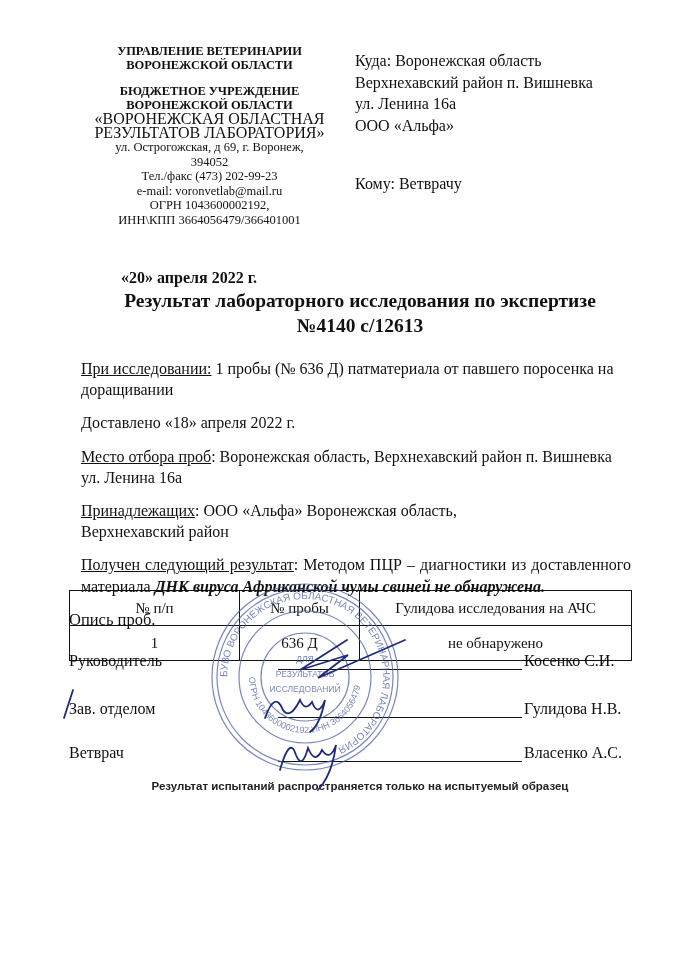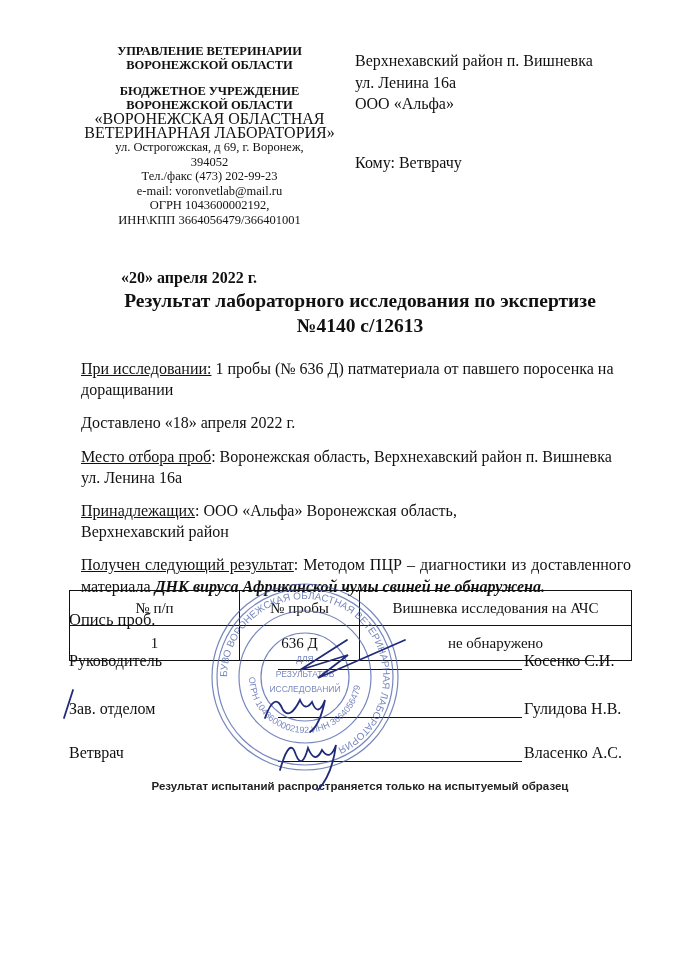--- a/index.html
+++ b/index.html
@@ -41,30 +41,31 @@
 </head>
 <body>
 
 <div class="abs hdr-left">
   <div class="b">УПРАВЛЕНИЕ ВЕТЕРИНАРИИ</div>
   <div class="b">ВОРОНЕЖСКОЙ ОБЛАСТИ</div>
   <div class="gap"></div>
   <div class="b">БЮДЖЕТНОЕ УЧРЕЖДЕНИЕ</div>
   <div class="b">ВОРОНЕЖСКОЙ ОБЛАСТИ</div>
   <div class="org">«ВОРОНЕЖСКАЯ ОБЛАСТНАЯ</div>
-  <div class="org">ВЕТЕРИНАРНАЯ ЛАБОРАТОРИЯ»</div>
+  <div class="org">РЕЗУЛЬТАТОВ ЛАБОРАТОРИЯ»</div>
   <div class="n">ул. Острогожская, д 69, г. Воронеж,</div>
   <div class="n">394052</div>
   <div class="n">Тел./факс  (473) 202-99-23</div>
   <div class="n">e-mail: voronvetlab@mail.ru</div>
   <div class="n">ОГРН 1043600002192,</div>
   <div class="n">ИНН\КПП 3664056479/366401001</div>
 </div>
 
 <div class="abs hdr-right">
+  <div>Куда: Воронежская область</div>
   <div>Верхнехавский район п. Вишневка</div>
   <div>ул. Ленина 16а</div>
   <div>ООО «Альфа»</div>
   <div class="to">Кому: Ветврачу</div>
 </div>
 
 <div class="abs date">«20» апреля 2022 г.</div>
 <div class="abs title">
   <div>Результат лабораторного исследования по экспертизе</div>
   <div>№4140 с/12613</div>
@@ -82,21 +83,21 @@
 <table class="abs tbl">
   <colgroup>
       <col style="width:170px">
       <col style="width:120px">
       <col>
     </colgroup>
   <tbody>
       <tr>
     <td>№ п/п</td>
     <td>№ пробы</td>
-    <td>Вишневка исследования на АЧС</td>
+    <td>Гулидова исследования на АЧС</td>
   </tr>
   <tr>
     <td>1</td>
     <td>636 Д</td>
     <td>не обнаружено</td>
   </tr>
 </tbody>
   </table>
 
 <div class="abs sig-row" style="top:652px">

